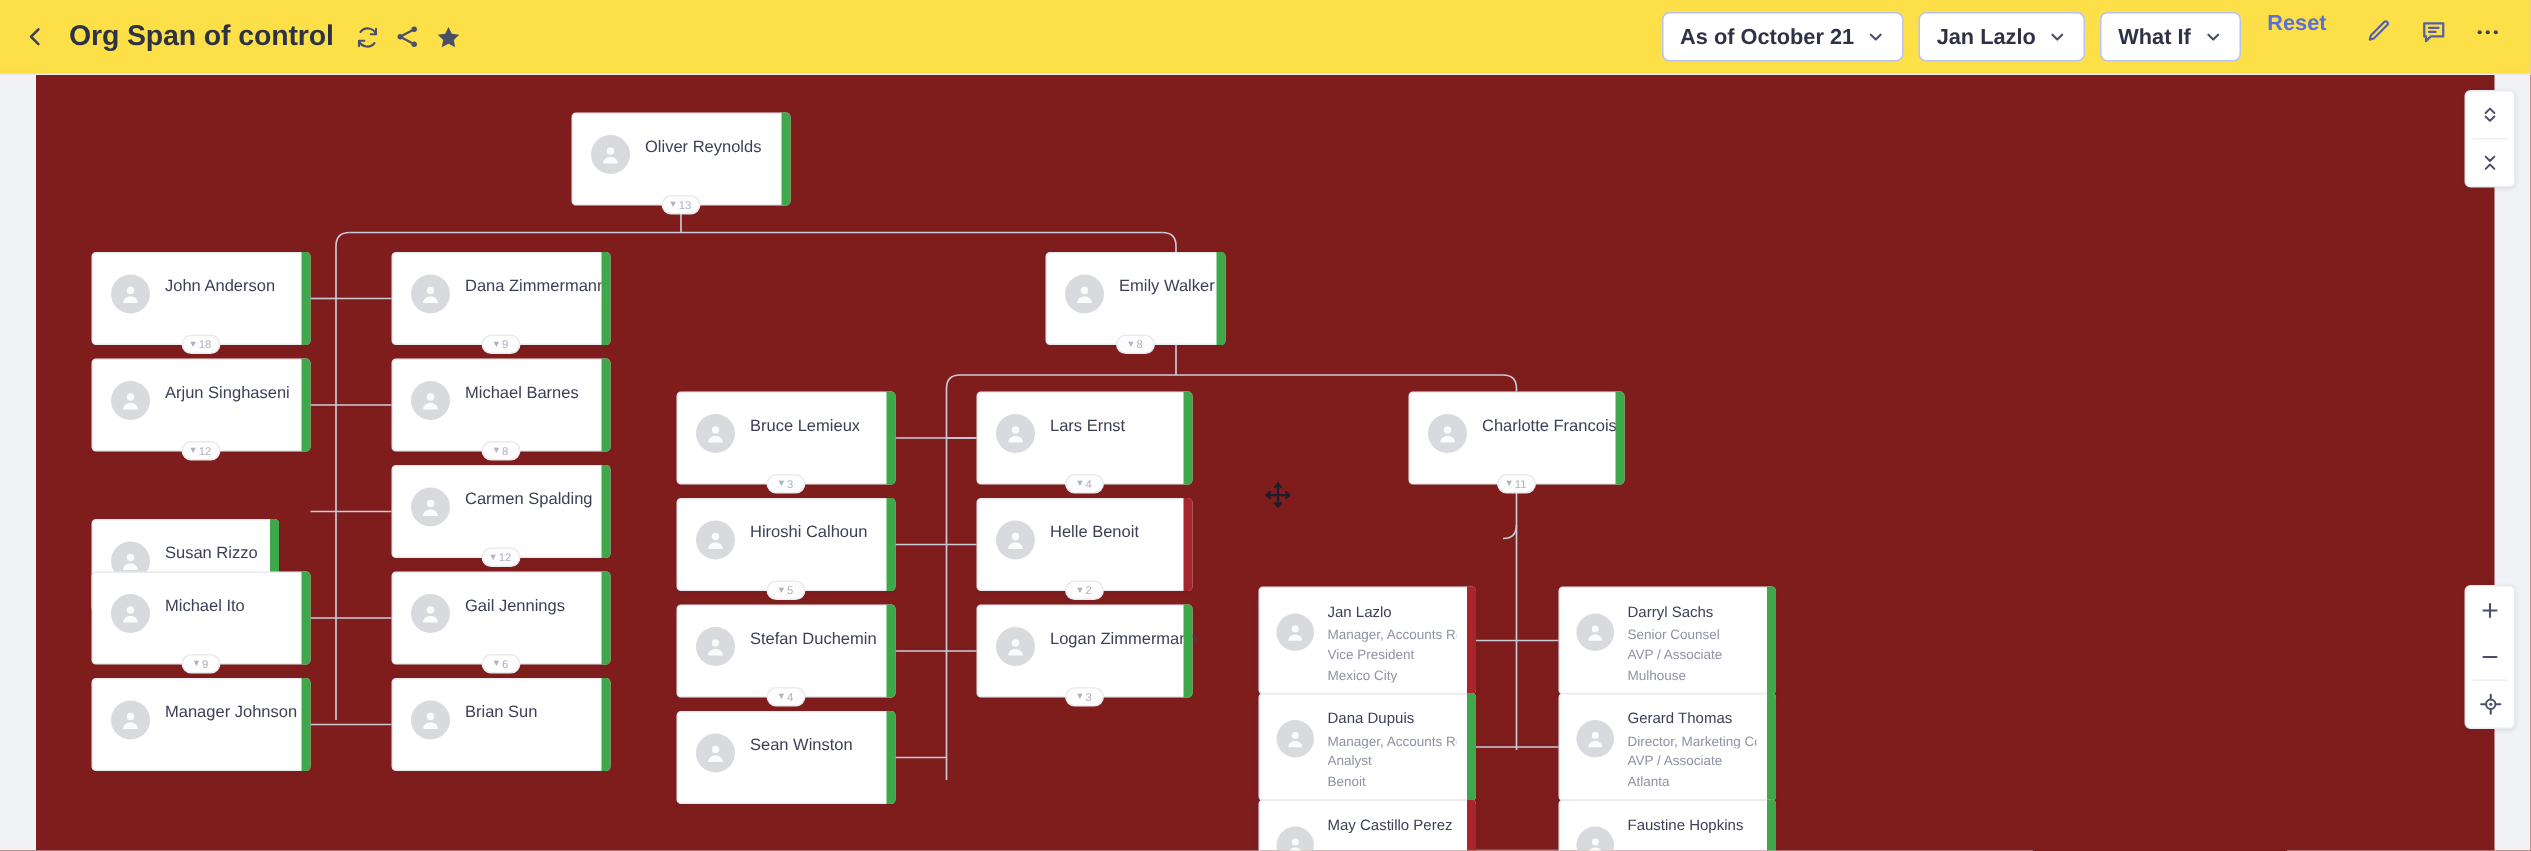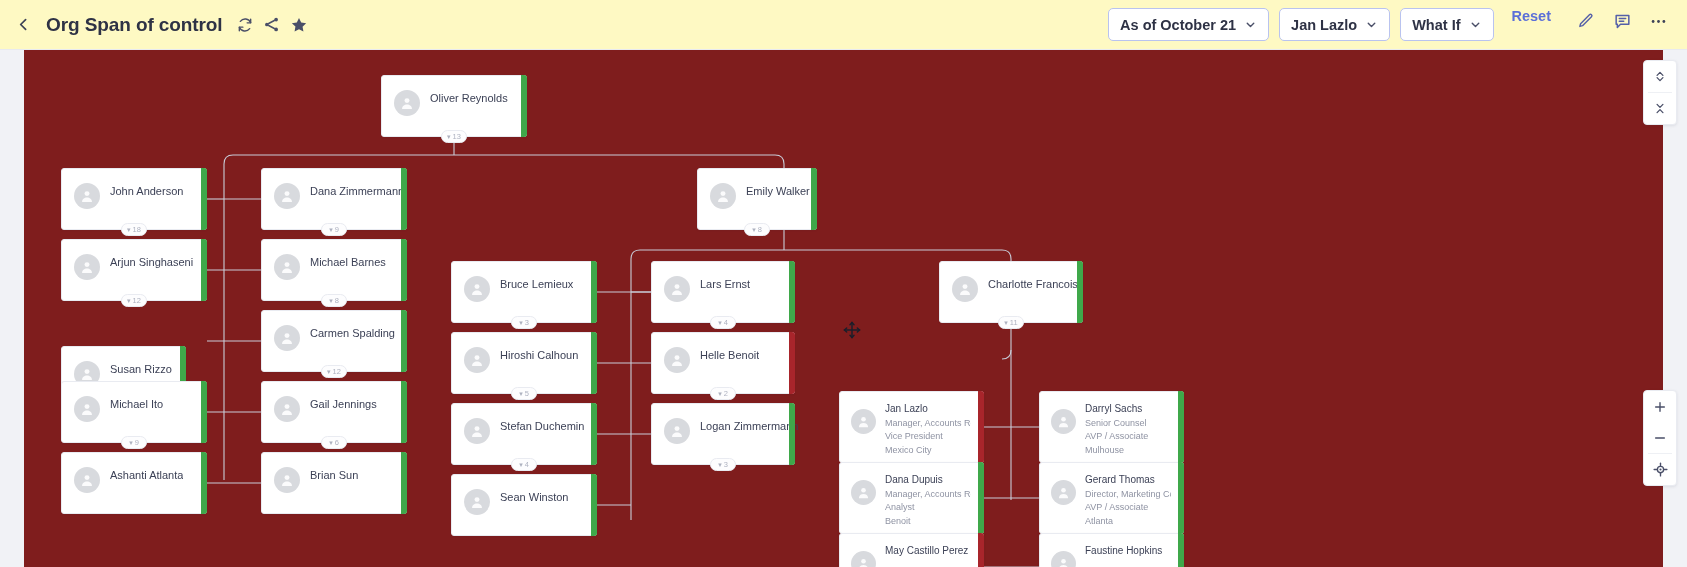--- a/index.html
+++ b/index.html
@@ -7,21 +7,21 @@
     width: 1687px; height: 567px;
     overflow: hidden;
     font-family: "Liberation Sans", sans-serif;
     background: #ffffff;
   }
 
   
   .header {
     position: absolute; top: 0; left: 0;
     width: 1687px; height: 50px;
-    background: #fef9c3;
+    background: #fde047;
     display: flex; align-items: center;
     border-bottom: 1px solid #e8eaf0;
     z-index: 40;
   }
   .back-btn {
     width: 34px; height: 34px; margin-left: 6px;
     display: flex; align-items: center; justify-content: center;
     cursor: pointer; color: #3d4257;
   }
   .page-title {
@@ -406,21 +406,21 @@
             <span>6</span>
           </div>
         </div>
         <div class="node" style="left: 61px; top: 402px; width: 146px; height: 62px;">
           <div class="avatar">
             <svg viewBox="0 0 24 24">
               <circle cx="12" cy="8.4" r="3.7"></circle>
               <path d="M4.6 21c0-4.1 3.3-6.6 7.4-6.6s7.4 2.5 7.4 6.6z"></path>
             </svg>
           </div>
-          <div class="nm">Ashanti Atlanta</div>
+          <div class="nm">Manager Johnson</div>
           <div class="bar" style="background:#3fa84a"></div>
         </div>
         <div class="node" style="left: 261px; top: 402px; width: 146px; height: 62px;">
           <div class="avatar">
             <svg viewBox="0 0 24 24">
               <circle cx="12" cy="8.4" r="3.7"></circle>
               <path d="M4.6 21c0-4.1 3.3-6.6 7.4-6.6s7.4 2.5 7.4 6.6z"></path>
             </svg>
           </div>
           <div class="nm">Brian Sun</div>

